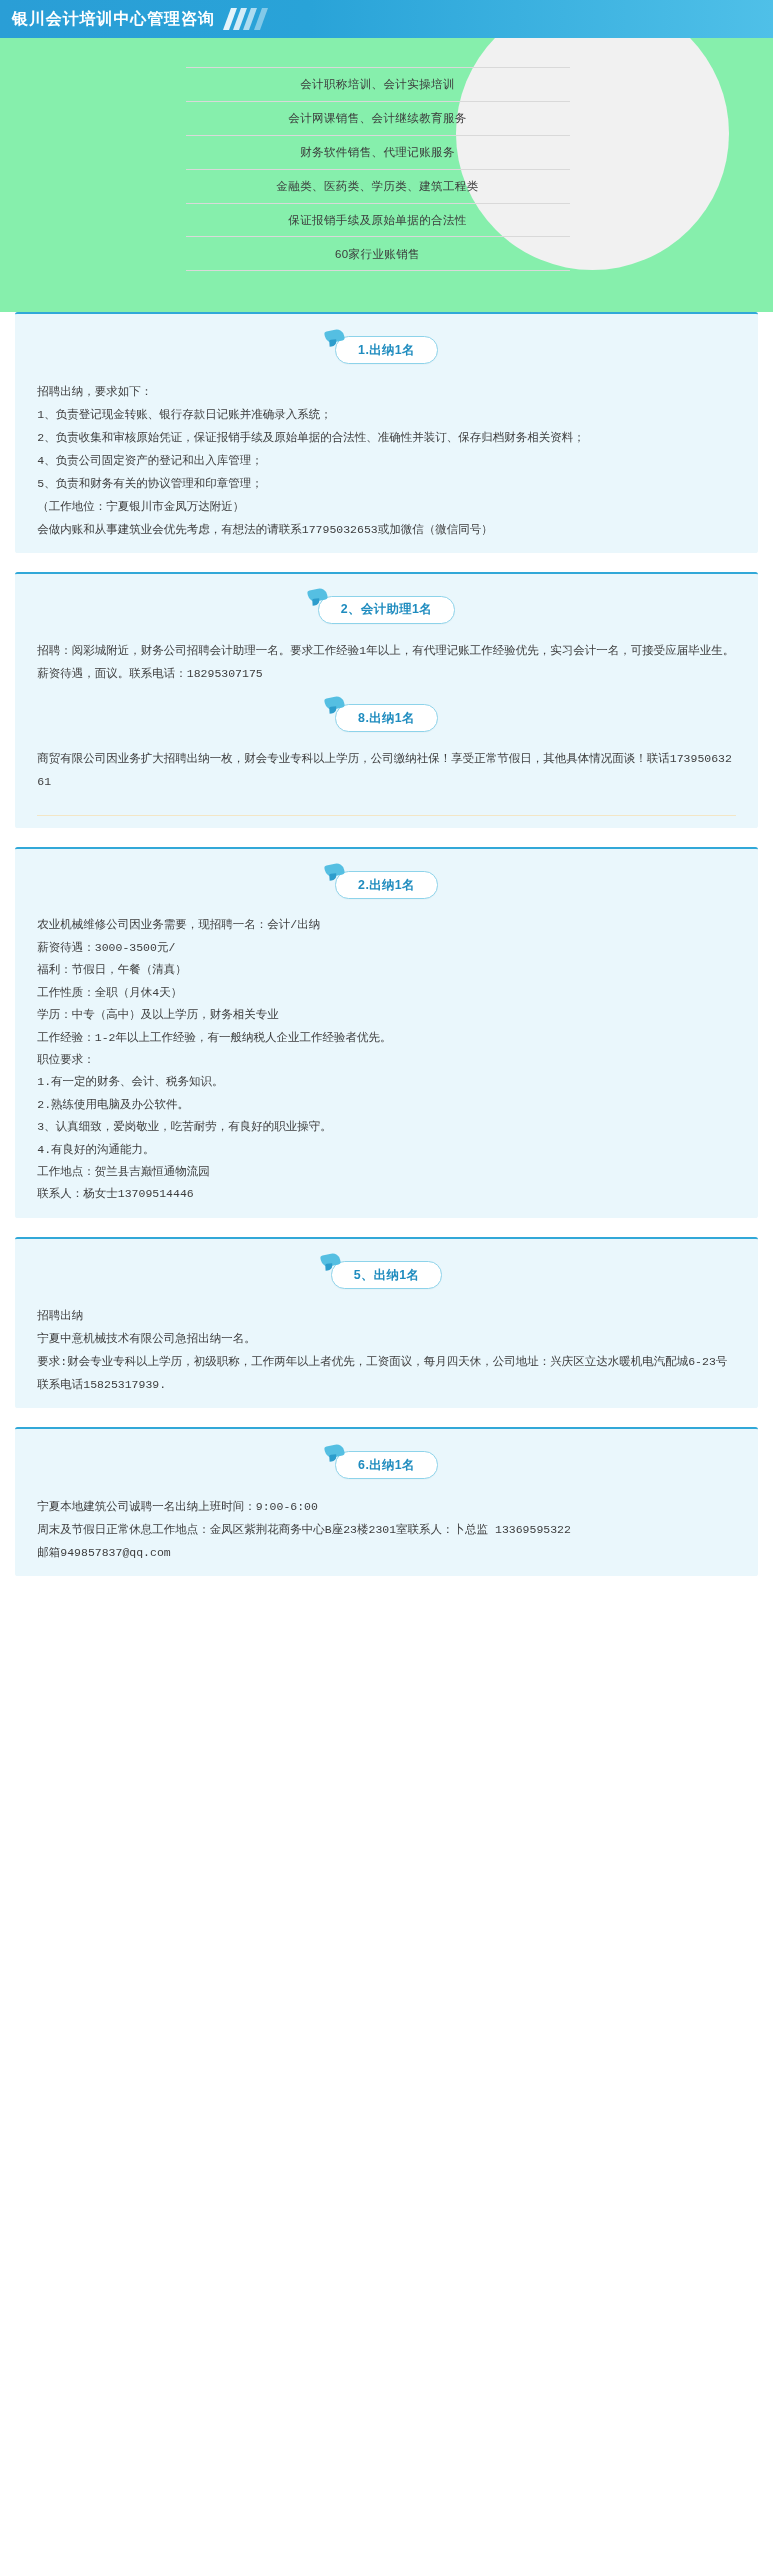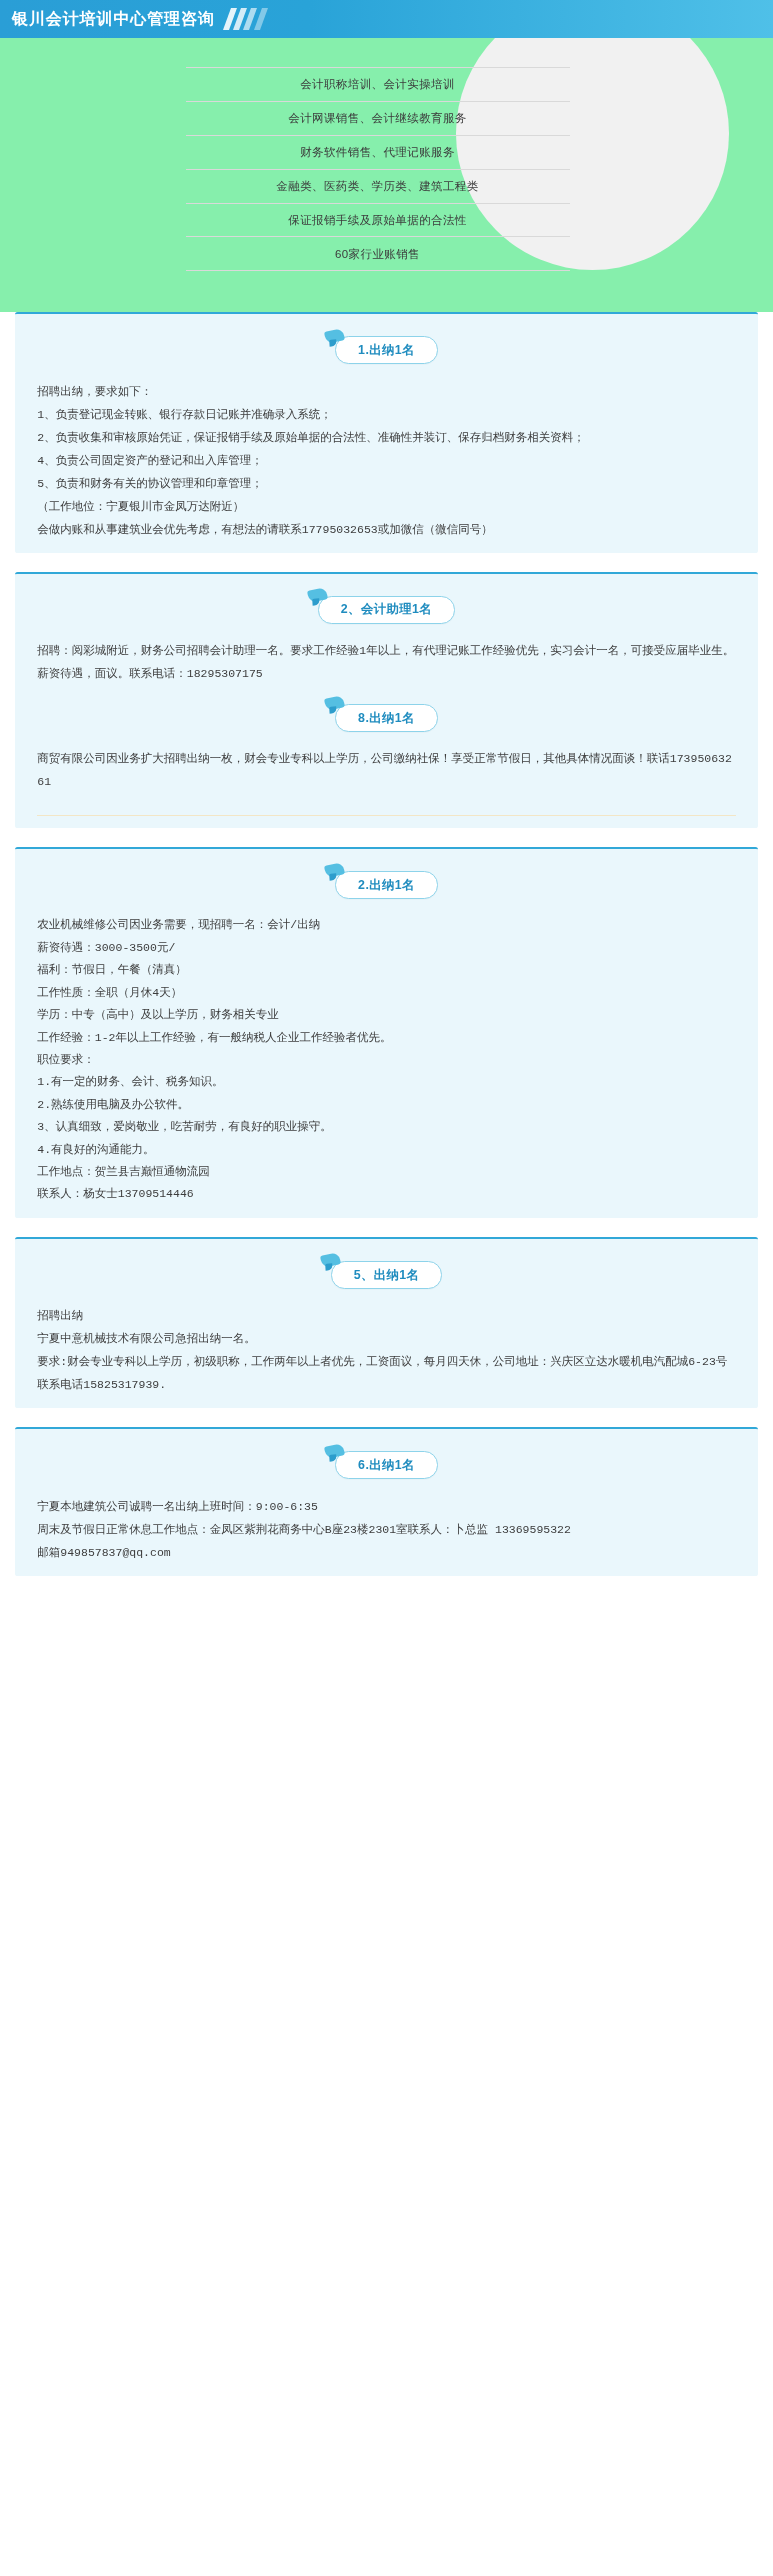--- a/index.html
+++ b/index.html
@@ -261,20 +261,20 @@
 联系电话15825317939.</div>
   </div>
 
   <div class="card last">
     <div class="badge-wrap">
       <div class="badge">
         <span class="tail"></span>
         <span>6.出纳1名</span>
       </div>
     </div>
-    <div class="body-text">宁夏本地建筑公司诚聘一名出纳上班时间：9:00-6:35
+    <div class="body-text">宁夏本地建筑公司诚聘一名出纳上班时间：9:00-6:00
 周末及节假日正常休息工作地点：金凤区紫荆花商务中心B座23楼2301室联系人：卜总监 13369595322
 邮箱949857837@qq.com</div>
   </div>
 
   <div class="footer-space"></div>
 </div>
 
 
 </body></html>

